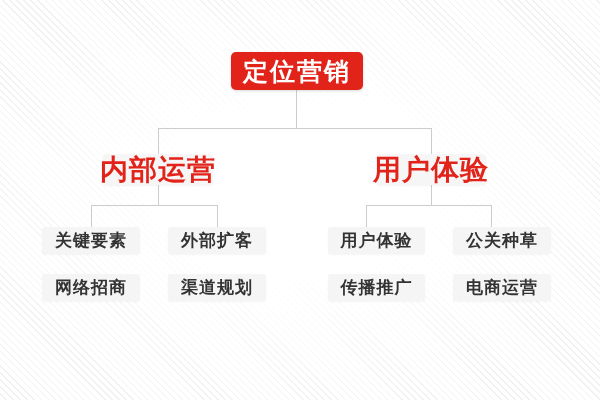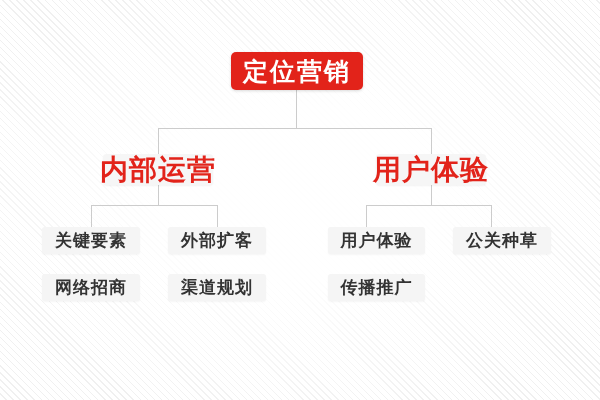--- a/index.html
+++ b/index.html
@@ -98,15 +98,16 @@
     <div class="leaf-node">关键要素</div>
     <div class="leaf-node">外部扩客</div>
     <div class="leaf-node">网络招商</div>
     <div class="leaf-node">渠道规划</div>
   </div>
 
   <div class="leaf-grid right">
     <div class="leaf-node">用户体验</div>
     <div class="leaf-node">公关种草</div>
     <div class="leaf-node">传播推广</div>
+    <div class="leaf-node">电商运营</div>
   </div>
 
 </div>
 
 </body></html>

